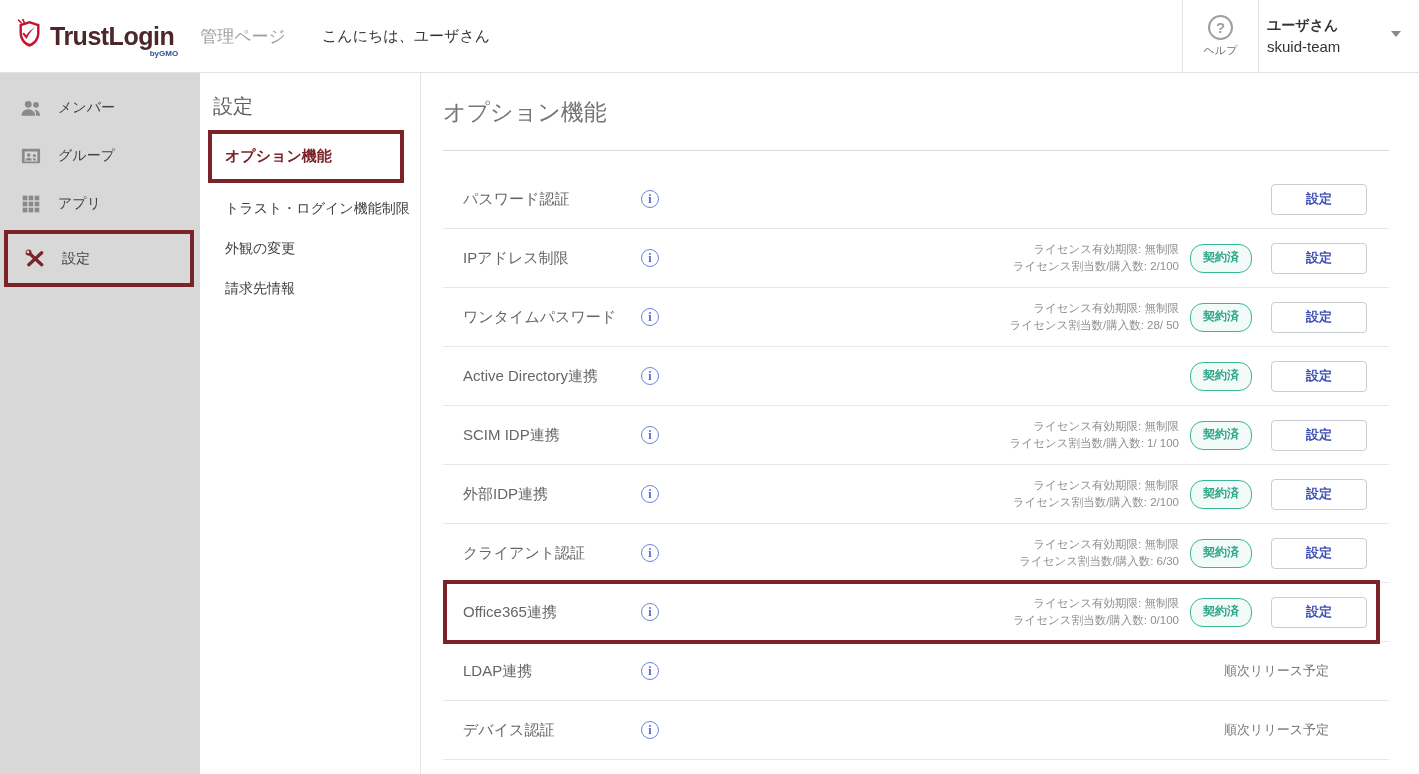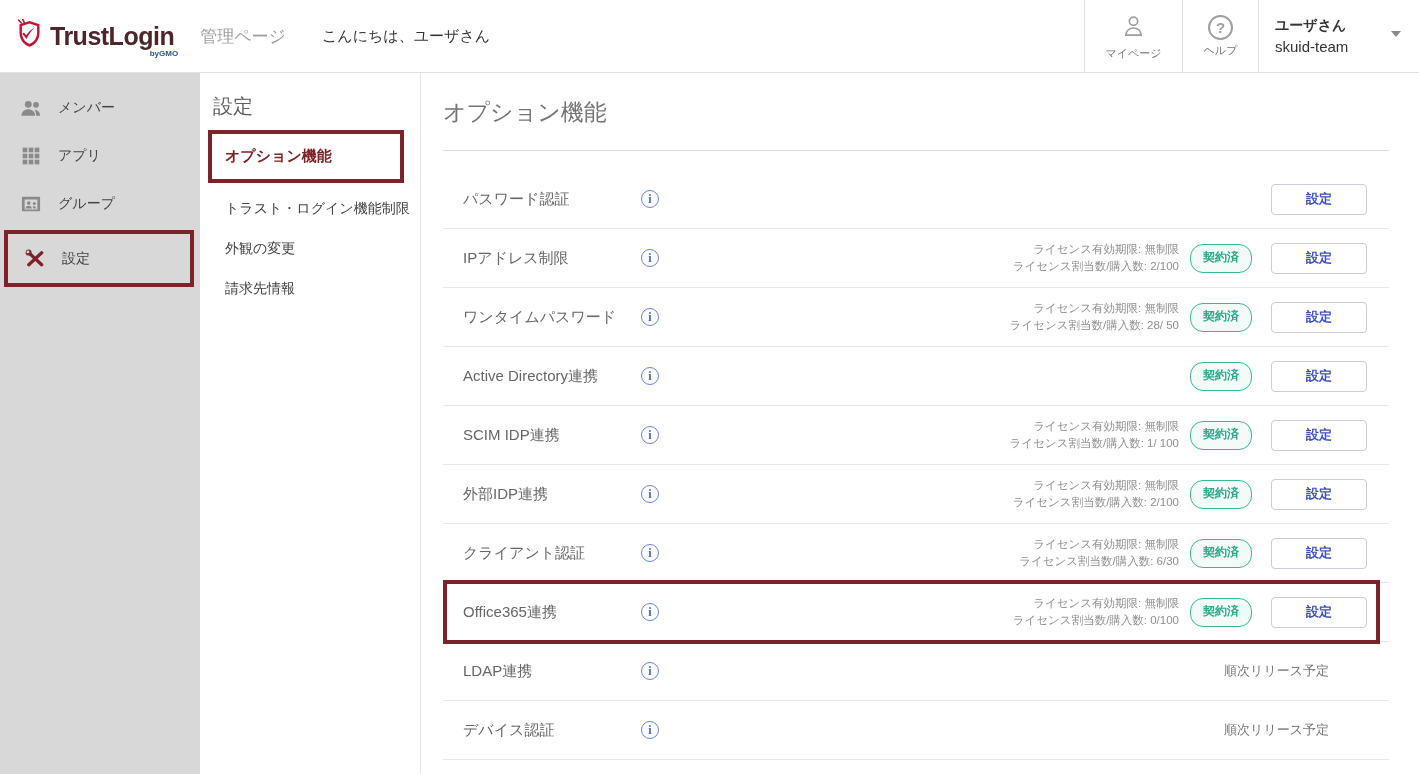--- a/index.html
+++ b/index.html
@@ -17,21 +17,21 @@
   .greeting { margin-left:36px; font-size:15px; color:#333; }
   .greeting .bold { font-weight:normal; }
   .header-right { margin-left:auto; display:flex; height:100%; }
   .header-action { width:98px; height:100%; border-left:1px solid #e2e2e2; display:flex;
                    flex-direction:column; align-items:center; justify-content:center; gap:3px; cursor:pointer; }
   .header-action.help { width:76px; }
   .header-action .action-label { font-size:11px; color:#757575; }
   .help-circle { width:25px; height:25px; border:2px solid #9e9e9e; border-radius:50%; color:#9e9e9e;
                  font-weight:bold; font-size:15px; display:flex; align-items:center; justify-content:center; }
   .user-block { width:161px; height:100%; border-left:1px solid #e2e2e2; display:flex;
-                align-items:center; padding-left:16px; position:relative; cursor:pointer; }
+                align-items:center; padding-left:8px; position:relative; cursor:pointer; }
   .user-names { display:flex; flex-direction:column; gap:3px; }
   .user-name { font-size:14px; font-weight:bold; color:#333; }
   .team-name { font-size:15px; color:#333; }
   .caret { position:absolute; right:18px; top:31px; width:0; height:0;
            border-left:5px solid transparent; border-right:5px solid transparent; border-top:6px solid #8a8a8a; }
 
   
   .sidebar { position:absolute; top:70px; left:0; width:200px; height:704px; background:#d8d8d8; padding-top:14px; }
   .sidebar-item { height:48px; display:flex; align-items:center; padding-left:19px; cursor:pointer;
                   color:#424242; font-size:14px; }
@@ -84,29 +84,20 @@
     </span>
     <span class="logo-text-wrap">
       <span class="logo-brand">TrustLogin</span>
       <span class="logo-sub">byGMO</span>
     </span>
   </div>
   <span class="page-label">管理ページ</span>
   <span class="greeting"><span>こんにちは、</span><span class="bold">ユーザ</span><span>さん</span></span>
 
   <div class="header-right">
-    <div class="header-action">
-      <span>
-        <svg width="27" height="27" viewBox="0 0 24 24" fill="none" stroke="#9e9e9e" stroke-width="1.5">
-          <circle cx="12" cy="8.2" r="3.7"></circle>
-          <path d="M5.2 20.5c.5-3.8 3.2-6.3 6.8-6.3s6.3 2.5 6.8 6.3z"></path>
-        </svg>
-      </span>
-      <span class="action-label">マイページ</span>
-    </div>
     <div class="header-action help">
       <span class="help-circle">?</span>
       <span class="action-label">ヘルプ</span>
     </div>
     <div class="user-block">
       <div class="user-names">
         <span class="user-name">ユーザさん</span>
         <span class="team-name">skuid-team</span>
       </div>
       <span class="caret"></span>
@@ -118,49 +109,49 @@
     <div class="sidebar-item">
       <span class="icon">
         <svg width="22" height="20" viewBox="0 0 24 22" fill="#8a8a8a">
           <circle cx="9" cy="7" r="3.8"></circle>
           <path d="M1.5 19.5c0-4.1 3.4-7 7.5-7s7.5 2.9 7.5 7z"></path>
           <circle cx="17.5" cy="7.5" r="3.2"></circle>
           <path d="M16 12.9c3.4.2 6.1 2.8 6.1 6.6h-4.5c0-2.6-.6-4.9-1.6-6.6z"></path>
         </svg>
       </span>
       <span class="sidebar-label">メンバー</span>
+    </div>
+    <div class="sidebar-item">
+      <span class="icon">
+        <svg width="22" height="20" viewBox="0 0 24 22" fill="#8a8a8a">
+          <path d="M21 3H3a1 1 0 0 0-1 1v14a1 1 0 0 0 1 1h18a1 1 0 0 0 1-1V4a1 1 0 0 0-1-1zm-2 14H5V6h14z"></path>
+          <circle cx="9.5" cy="10" r="2"></circle>
+          <path d="M6 16c0-1.9 1.6-3.2 3.5-3.2s3.5 1.3 3.5 3.2z"></path>
+          <circle cx="15.7" cy="10.4" r="1.7"></circle>
+          <path d="M13.9 13.3c2-.2 3.9 1 3.9 2.7h-3.3c0-1-.2-1.9-.6-2.7z"></path>
+        </svg>
+      </span>
+      <span class="sidebar-label">グループ</span>
     </div>
     <div class="sidebar-item">
       <span class="icon">
         <svg width="20" height="20" viewBox="0 0 24 24" fill="#8a8a8a">
           <rect x="2" y="2" width="5.6" height="5.6"></rect>
           <rect x="9.2" y="2" width="5.6" height="5.6"></rect>
           <rect x="16.4" y="2" width="5.6" height="5.6"></rect>
           <rect x="2" y="9.2" width="5.6" height="5.6"></rect>
           <rect x="9.2" y="9.2" width="5.6" height="5.6"></rect>
           <rect x="16.4" y="9.2" width="5.6" height="5.6"></rect>
           <rect x="2" y="16.4" width="5.6" height="5.6"></rect>
           <rect x="9.2" y="16.4" width="5.6" height="5.6"></rect>
           <rect x="16.4" y="16.4" width="5.6" height="5.6"></rect>
         </svg>
       </span>
       <span class="sidebar-label">アプリ</span>
     </div>
-    <div class="sidebar-item">
-      <span class="icon">
-        <svg width="22" height="20" viewBox="0 0 24 22" fill="#8a8a8a">
-          <path d="M21 3H3a1 1 0 0 0-1 1v14a1 1 0 0 0 1 1h18a1 1 0 0 0 1-1V4a1 1 0 0 0-1-1zm-2 14H5V6h14z"></path>
-          <circle cx="9.5" cy="10" r="2"></circle>
-          <path d="M6 16c0-1.9 1.6-3.2 3.5-3.2s3.5 1.3 3.5 3.2z"></path>
-          <circle cx="15.7" cy="10.4" r="1.7"></circle>
-          <path d="M13.9 13.3c2-.2 3.9 1 3.9 2.7h-3.3c0-1-.2-1.9-.6-2.7z"></path>
-        </svg>
-      </span>
-      <span class="sidebar-label">グループ</span>
-    </div>
     <div class="sidebar-item active">
       <span class="icon">
         <svg width="25" height="23" viewBox="0 0 24 24">
           <g stroke="#7b2328" stroke-width="3.4" stroke-linecap="round">
             <line x1="5.5" y1="6" x2="19" y2="18.5"></line>
             <line x1="19" y1="6" x2="5.5" y2="18.5"></line>
           </g>
           <circle cx="5.3" cy="5.8" r="3.1" fill="#7b2328"></circle>
           <circle cx="4.6" cy="5.1" r="1.5" fill="#d8d8d8"></circle>
         </svg>

